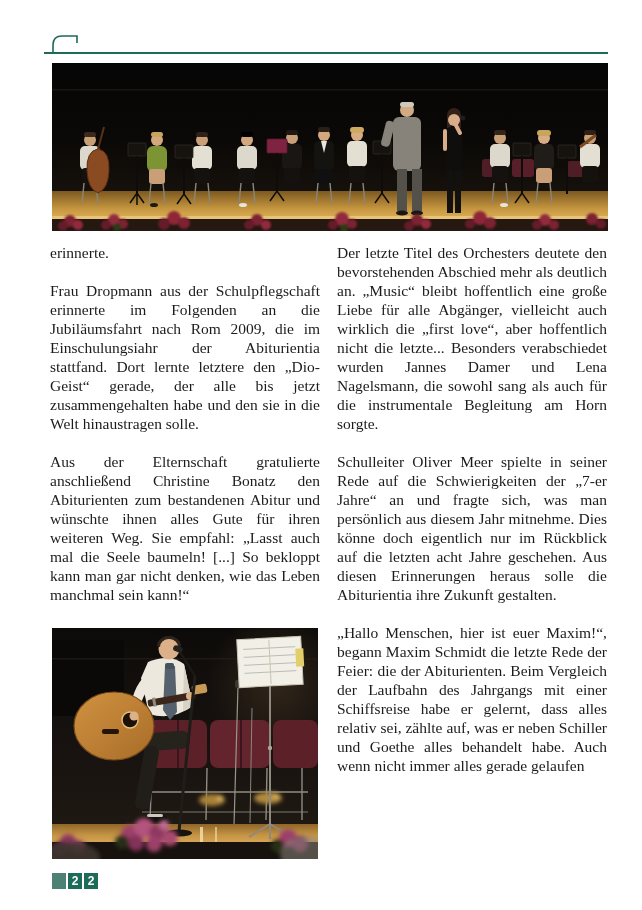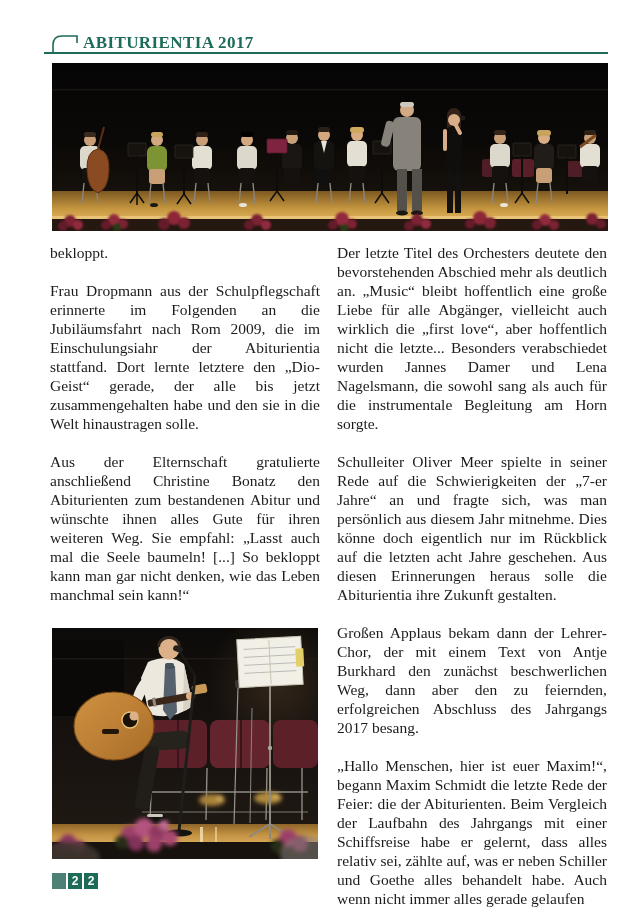--- a/index.html
+++ b/index.html
@@ -33,21 +33,20 @@
 </style>
 </head>
 <body>
 
 <div class="page">
 
   <svg class="header-rule" viewBox="0 0 565 26">
     <path d="M0,23 H564" stroke="#1d6b59" stroke-width="2" fill="none"></path>
     <path d="M9,23 V15 Q9,6 18,6 H33 V13" stroke="#1d6b59" stroke-width="1.6" fill="none"></path>
   </svg>
-  <div class="page-title">ABITURIENTIA 2017</div>
 
   <div class="photo photo-top">
     <svg width="556" height="168" viewBox="0 0 556 168">
       <defs>
         <linearGradient id="bgT" x1="0" y1="0" x2="0" y2="1">
           <stop offset="0" stop-color="#060505"></stop>
             <stop offset="0.6" stop-color="#0b0907"></stop>
           <stop offset="1" stop-color="#16110b"></stop>
         </linearGradient>
         <linearGradient id="floorT" x1="0" y1="0" x2="0" y2="1">
@@ -256,28 +255,27 @@
         <g transform="translate(540,0)">
             <circle cx="0" cy="156" r="6" fill="#7c2133"></circle>
             <circle cx="9" cy="161" r="5" fill="#651a29"></circle>
           </g>
       </g>
     </svg>
   </div>
 
   <div class="cols">
     <div class="col">
-      <p>bekloppt.</p>
+      <p>erinnerte.</p>
       <p>Frau Dropmann aus der Schulpflegschaft erinnerte im Folgenden an die Jubiläumsfahrt nach Rom 2009, die im Einschulungsiahr der Abiturientia stattfand. Dort lernte letztere den „Dio-Geist“ gerade, der alle bis jetzt zusammengehalten habe und den sie in die Welt hinaustragen solle.</p>
       <p>Aus der Elternschaft gratulierte anschließend Christine Bonatz den Abiturienten zum bestandenen Abitur und wünschte ihnen alles Gute für ihren weiteren Weg. Sie empfahl: „Lasst auch mal die Seele baumeln! [...] So bekloppt kann man gar nicht denken, wie das Leben manchmal sein kann!“</p>
     </div>
     <div class="col">
       <p>Der letzte Titel des Orchesters deutete den bevorstehenden Abschied mehr als deutlich an. „Music“ bleibt hoffentlich eine große Liebe für alle Abgänger, vielleicht auch wirklich die „first love“, aber hoffentlich nicht die letzte... Besonders verabschiedet wurden Jannes Damer und Lena Nagelsmann, die sowohl sang als auch für die instrumentale Begleitung am Horn sorgte.</p>
       <p>Schulleiter Oliver Meer spielte in seiner Rede auf die Schwierigkeiten der „7-er Jahre“ an und fragte sich, was man persönlich aus diesem Jahr mitnehme. Dies könne doch eigentlich nur im Rückblick auf die letzten acht Jahre geschehen. Aus diesen Erinnerungen heraus solle die Abiturientia ihre Zukunft gestalten.</p>
-      <p>Großen Applaus bekam dann der Lehrer-Chor, der mit einem Text von Antje Burkhard den zunächst beschwerlichen Weg, dann aber den zu feiernden, erfolgreichen Abschluss des Jahrgangs 2017 besang.</p>
       <p>„Hallo Menschen, hier ist euer Maxim!“, begann Maxim Schmidt die letzte Rede der Feier: die der Abiturienten. Beim Vergleich der Laufbahn des Jahrgangs mit einer Schiffsreise habe er gelernt, dass alles relativ sei, zählte auf, was er neben Schiller und Goethe alles behandelt habe. Auch wenn nicht immer alles gerade gelaufen</p>
     </div>
   </div>
 
   <div class="photo photo-bottom">
     <svg width="266" height="231" viewBox="0 0 266 231">
       <defs>
         <linearGradient id="bgB" x1="0" y1="0" x2="0" y2="1">
           <stop offset="0" stop-color="#0d0b09"></stop>
             <stop offset="0.55" stop-color="#181310"></stop>

